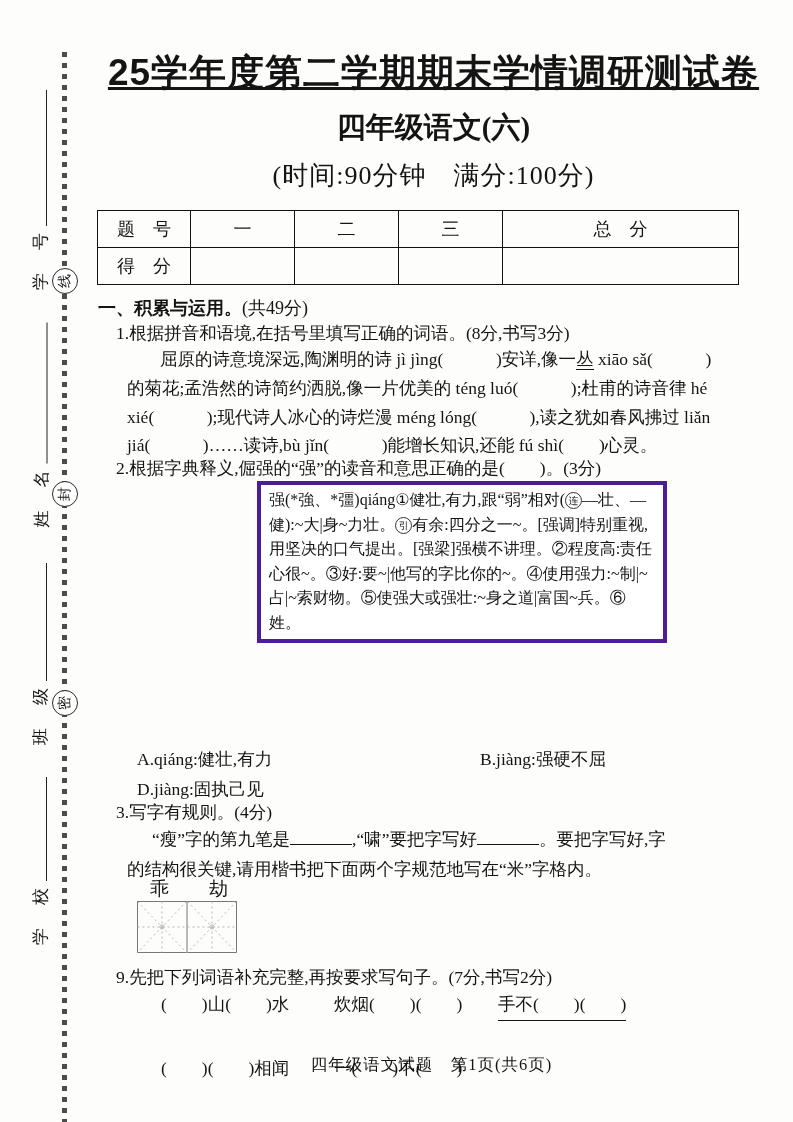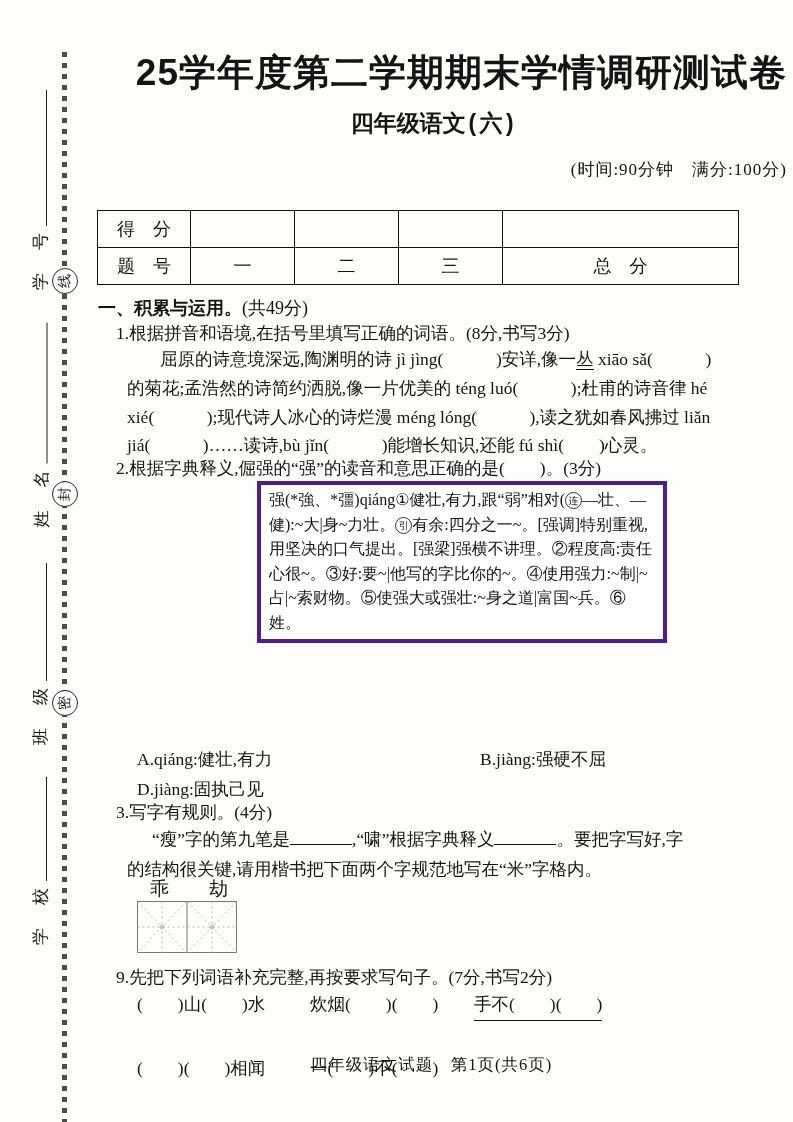--- a/index.html
+++ b/index.html
@@ -16,25 +16,25 @@
     font-size:14px;transform:rotate(-90deg);z-index:3;}
   .sc1{top:268px}.sc2{top:481px}.sc3{top:690px}
   .side-field{position:absolute;height:26px;transform:rotate(-90deg);display:flex;
     align-items:center;font-size:17px;letter-spacing:3px;white-space:nowrap;}
   .side-field .blank-line{flex:1;border-bottom:1px solid #222;height:13px;margin-left:4px;}
   .f1{top:177px;left:-60px;width:200px}
   .f2{top:412px;left:-62px;width:205px}
   .f3{top:641px;left:-51px;width:182px}
   .f4{top:848px;left:-44px;width:168px}
   
-  .title{position:absolute;left:80px;right:6px;top:48px;text-align:right;
-    font-family:"Liberation Sans","DejaVu Sans",sans-serif;font-weight:bold;font-size:37px;letter-spacing:1px;}
+  .title{position:absolute;left:80px;right:6px;top:48px;text-align:center;
+    font-family:"Liberation Sans","DejaVu Sans",sans-serif;font-weight:bold;font-size:37px;letter-spacing:1px;text-decoration:underline;}
   .subtitle{position:absolute;left:80px;right:6px;top:108px;text-align:center;
-    font-weight:bold;font-size:23px;font-family:Liberation Mono, monospace;}
-  .info-line{position:absolute;left:80px;right:6px;top:158px;text-align:right;font-size:17px;letter-spacing:1px;}
+    font-weight:bold;font-size:29px;}
+  .info-line{position:absolute;left:80px;right:6px;top:158px;text-align:center;font-size:26px;letter-spacing:1px;}
   
   .score-table{position:absolute;left:97px;top:210px;border-collapse:collapse;table-layout:fixed;}
   .score-table td{border:1.5px solid #111;height:36px;text-align:center;font-size:18px;padding:0;}
   
   .sec-head{position:absolute;left:98px;top:296px;font-size:18px;}
   .sec-head b{font-family:Liberation Mono, monospace;}
   .tline{position:absolute;font-size:17.5px;white-space:nowrap;}
   .q-prompt{left:116px;}
   .em-u{border-bottom:1px solid #141414;}
   
@@ -44,21 +44,21 @@
   .dict-sec+.dict-sec{border-top:1px solid #333;}
   .circled{display:inline-flex;width:15px;height:15px;border:1px solid #333;border-radius:50%;
     font-size:10px;line-height:13px;align-items:center;justify-content:center;vertical-align:1px;}
   .opt-row{position:absolute;left:137px;width:630px;display:flex;font-size:17.5px;}
   .opt-a{width:343px;}
   .blank{display:inline-block;width:62px;height:15px;border-bottom:1px solid #111;}
   .char-pair{position:absolute;left:150px;top:876px;font-size:19px;}
   .char-pair span{margin-right:40px;}
   .mi-grid{position:absolute;left:137px;top:901px;}
   .w-row{position:absolute;left:137px;width:640px;height:28px;font-size:17.5px;}
-  .w-row span{position:absolute;white-space:nowrap;}
+  .w-row span{position:absolute;white-space:nowrap;margin-left:24px;}
   .w1{left:0}.w2{left:173px}.w3{left:337px}
   .w-underline{border-bottom:1px solid #111;padding-bottom:4px;}
   .footer{position:absolute;left:70px;right:0;top:1054px;text-align:center;font-size:16.5px;letter-spacing:1px;}
 </style>
 </head>
 <body>
 
 <div class="seal-line"></div>
 <div class="seal-circle sc1">线</div>
 <div class="seal-circle sc2">封</div>
@@ -88,32 +88,32 @@
 <table class="score-table">
   <colgroup>
       <col style="width:93px">
       <col style="width:104px">
       <col style="width:104px">
       <col style="width:104px">
       <col style="width:236px">
     </colgroup>
   <tbody>
       <tr>
+    <td>题　号</td>
+    <td>一</td>
+    <td>二</td>
+    <td>三</td>
+    <td>总　分</td>
+  </tr>
+  <tr>
     <td>得　分</td>
     <td></td>
     <td></td>
     <td></td>
     <td></td>
-  </tr>
-  <tr>
-    <td>题　号</td>
-    <td>一</td>
-    <td>二</td>
-    <td>三</td>
-    <td>总　分</td>
   </tr>
 </tbody>
   </table>
 
 <div class="sec-head">
   <b>一、积累与运用。</b><span>(共49分)</span>
 </div>
 
 <div class="tline q-prompt" style="top:321px">1.根据拼音和语境,在括号里填写正确的词语。(8分,书写3分)</div>
 <div class="tline" style="left:160px;top:347px">
@@ -134,21 +134,21 @@
 <div class="opt-row" style="top:747px">
   <span class="opt-a">A.qiáng:健壮,有力</span>
   <span>B.jiàng:强硬不屈</span>
 </div>
 <div class="opt-row" style="top:777px">
   <span>D.jiàng:固执己见</span>
 </div>
 
 <div class="tline q-prompt" style="top:800px">3.写字有规则。(4分)</div>
 <div class="tline" style="left:152px;top:827px">
-  <span>“瘦”字的第九笔是</span><span class="blank"></span><span>,“啸”根据字典释义</span><span class="blank"></span><span>。要把字写好,字</span>
+  <span>“瘦”字的第九笔是</span><span class="blank"></span><span>,“啸”要把字写好</span><span class="blank"></span><span>。要把字写好,字</span>
 </div>
 <div class="tline" style="left:127px;top:857px">的结构很关键,请用楷书把下面两个字规范地写在“米”字格内。</div>
 
 <div class="char-pair">
   <span>乖</span><span>劫</span>
 </div>
 
 <svg class="mi-grid" width="100" height="52" viewBox="0 0 100 52">
   <rect x="0.5" y="0.5" width="99" height="51" fill="none" stroke="#777" stroke-width="1"></rect>
   <line x1="50" y1="0.5" x2="50" y2="51.5" stroke="#777" stroke-width="1"></line>

